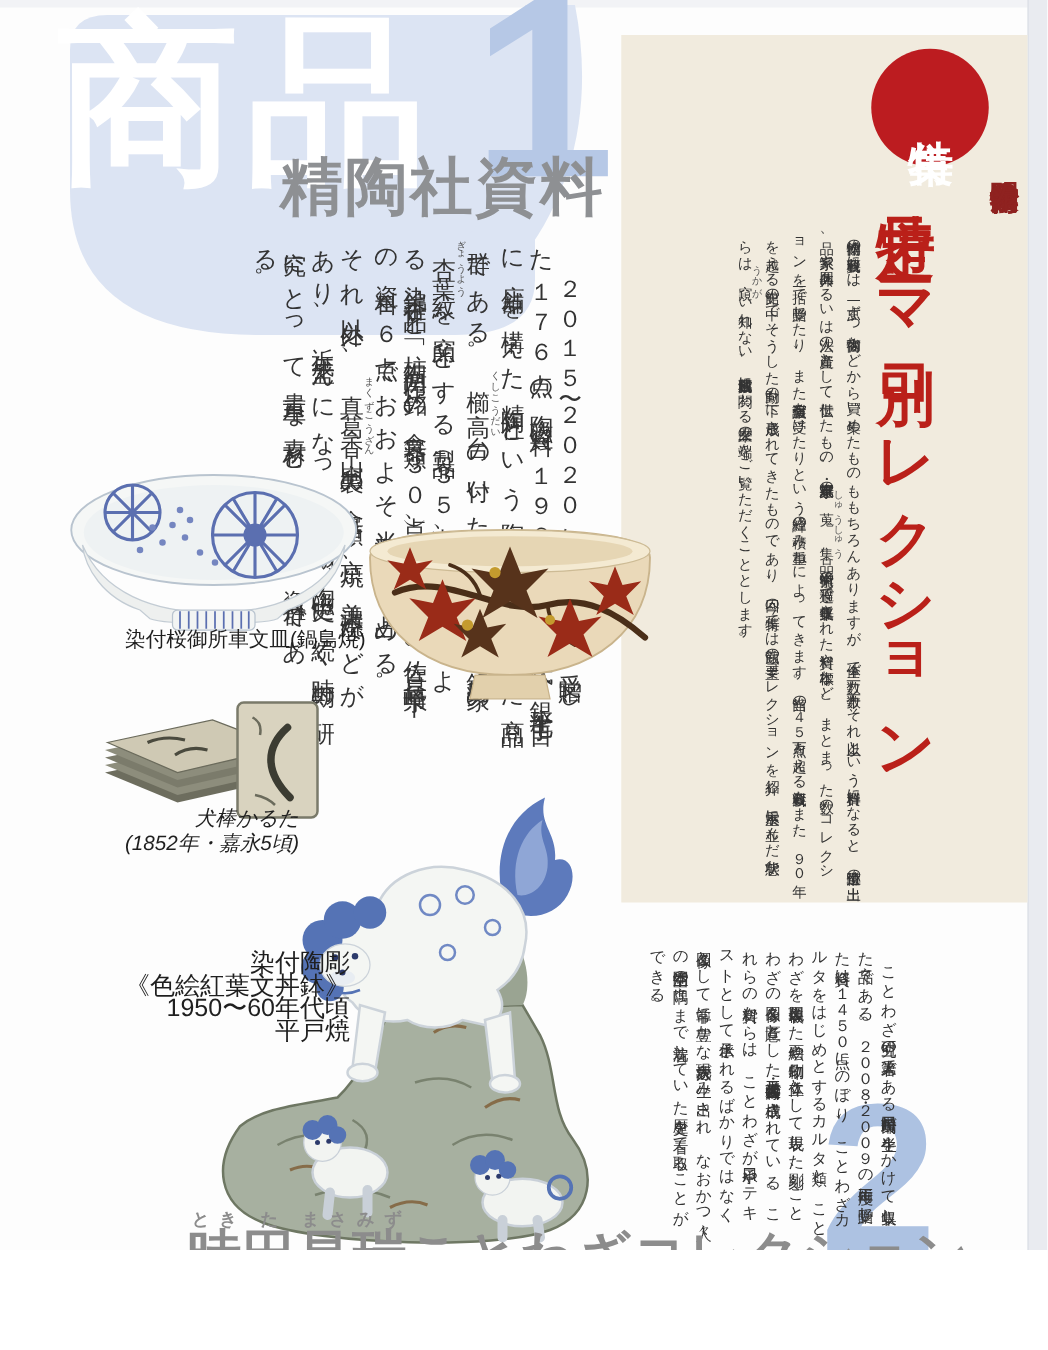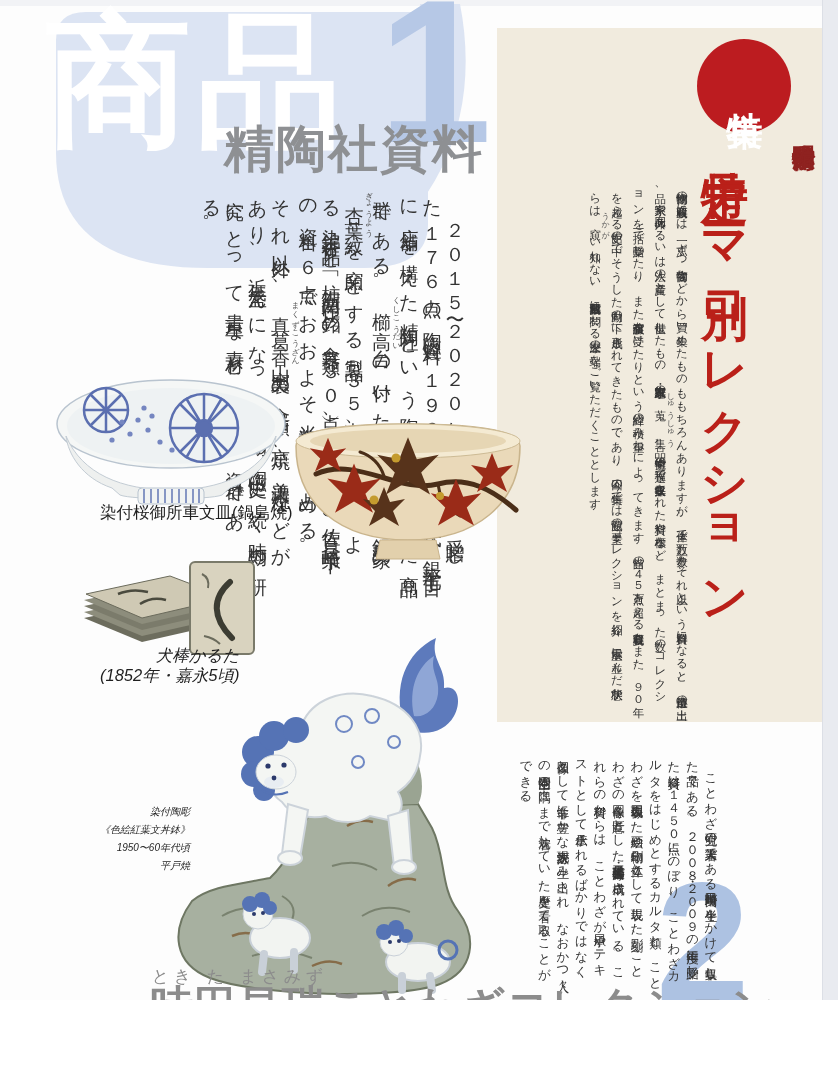--- a/index.html
+++ b/index.html
@@ -40,28 +40,28 @@
   .dish-photo{left:52px;top:378px;}
   .bowl-photo{left:288px;top:412px;}
   .karuta-photo{left:78px;top:556px;}
   .lion-photo{left:162px;top:566px;}
 
   
   .caption{position:absolute;z-index:6;font-size:16.5px;color:#1f1f1f;line-height:20px;white-space:nowrap;text-align:right;}
   .cap-dish{left:100px;top:502px;}
   .cap-bowl{left:242px;top:534px;}
   .cap-karuta{left:100px;top:645px;font-style:italic;}
-  .cap-lion{left:100px;top:803px;font-size:10px;line-height:18px;font-style:italic;}
+  .cap-lion{left:100px;top:762px;font-size:20px;line-height:18px;}
 
   
   .bottom-article{position:absolute;right:118px;top:752px;height:232px;z-index:5;
     font-size:12.5px;letter-spacing:0.3px;line-height:18.5px;color:#333;}
   .big2{position:absolute;left:656px;top:858px;z-index:2;font-size:168px;font-weight:700;color:#adc2e2;line-height:1;}
   .bottom-title{position:absolute;left:150px;top:968px;z-index:6;font-size:43px;font-weight:700;color:#8c8c8c;letter-spacing:1px;white-space:nowrap;}
-  .bottom-title ruby rt{font-size:17px;font-weight:400;color:#8c8c8c;}
+  .bottom-title ruby rt{font-size:14px;font-weight:700;color:#8c8c8c;}
   .page-num{position:absolute;left:748px;top:1046px;z-index:6;font-family:"DejaVu Serif",serif;font-size:15px;color:#333;}
 </style>
 </head>
 <body>
 
 <div class="page">
 
   <div class="cream-panel"></div>
 
   <svg class="deco-svg" width="470" height="300" viewBox="0 0 470 300">

